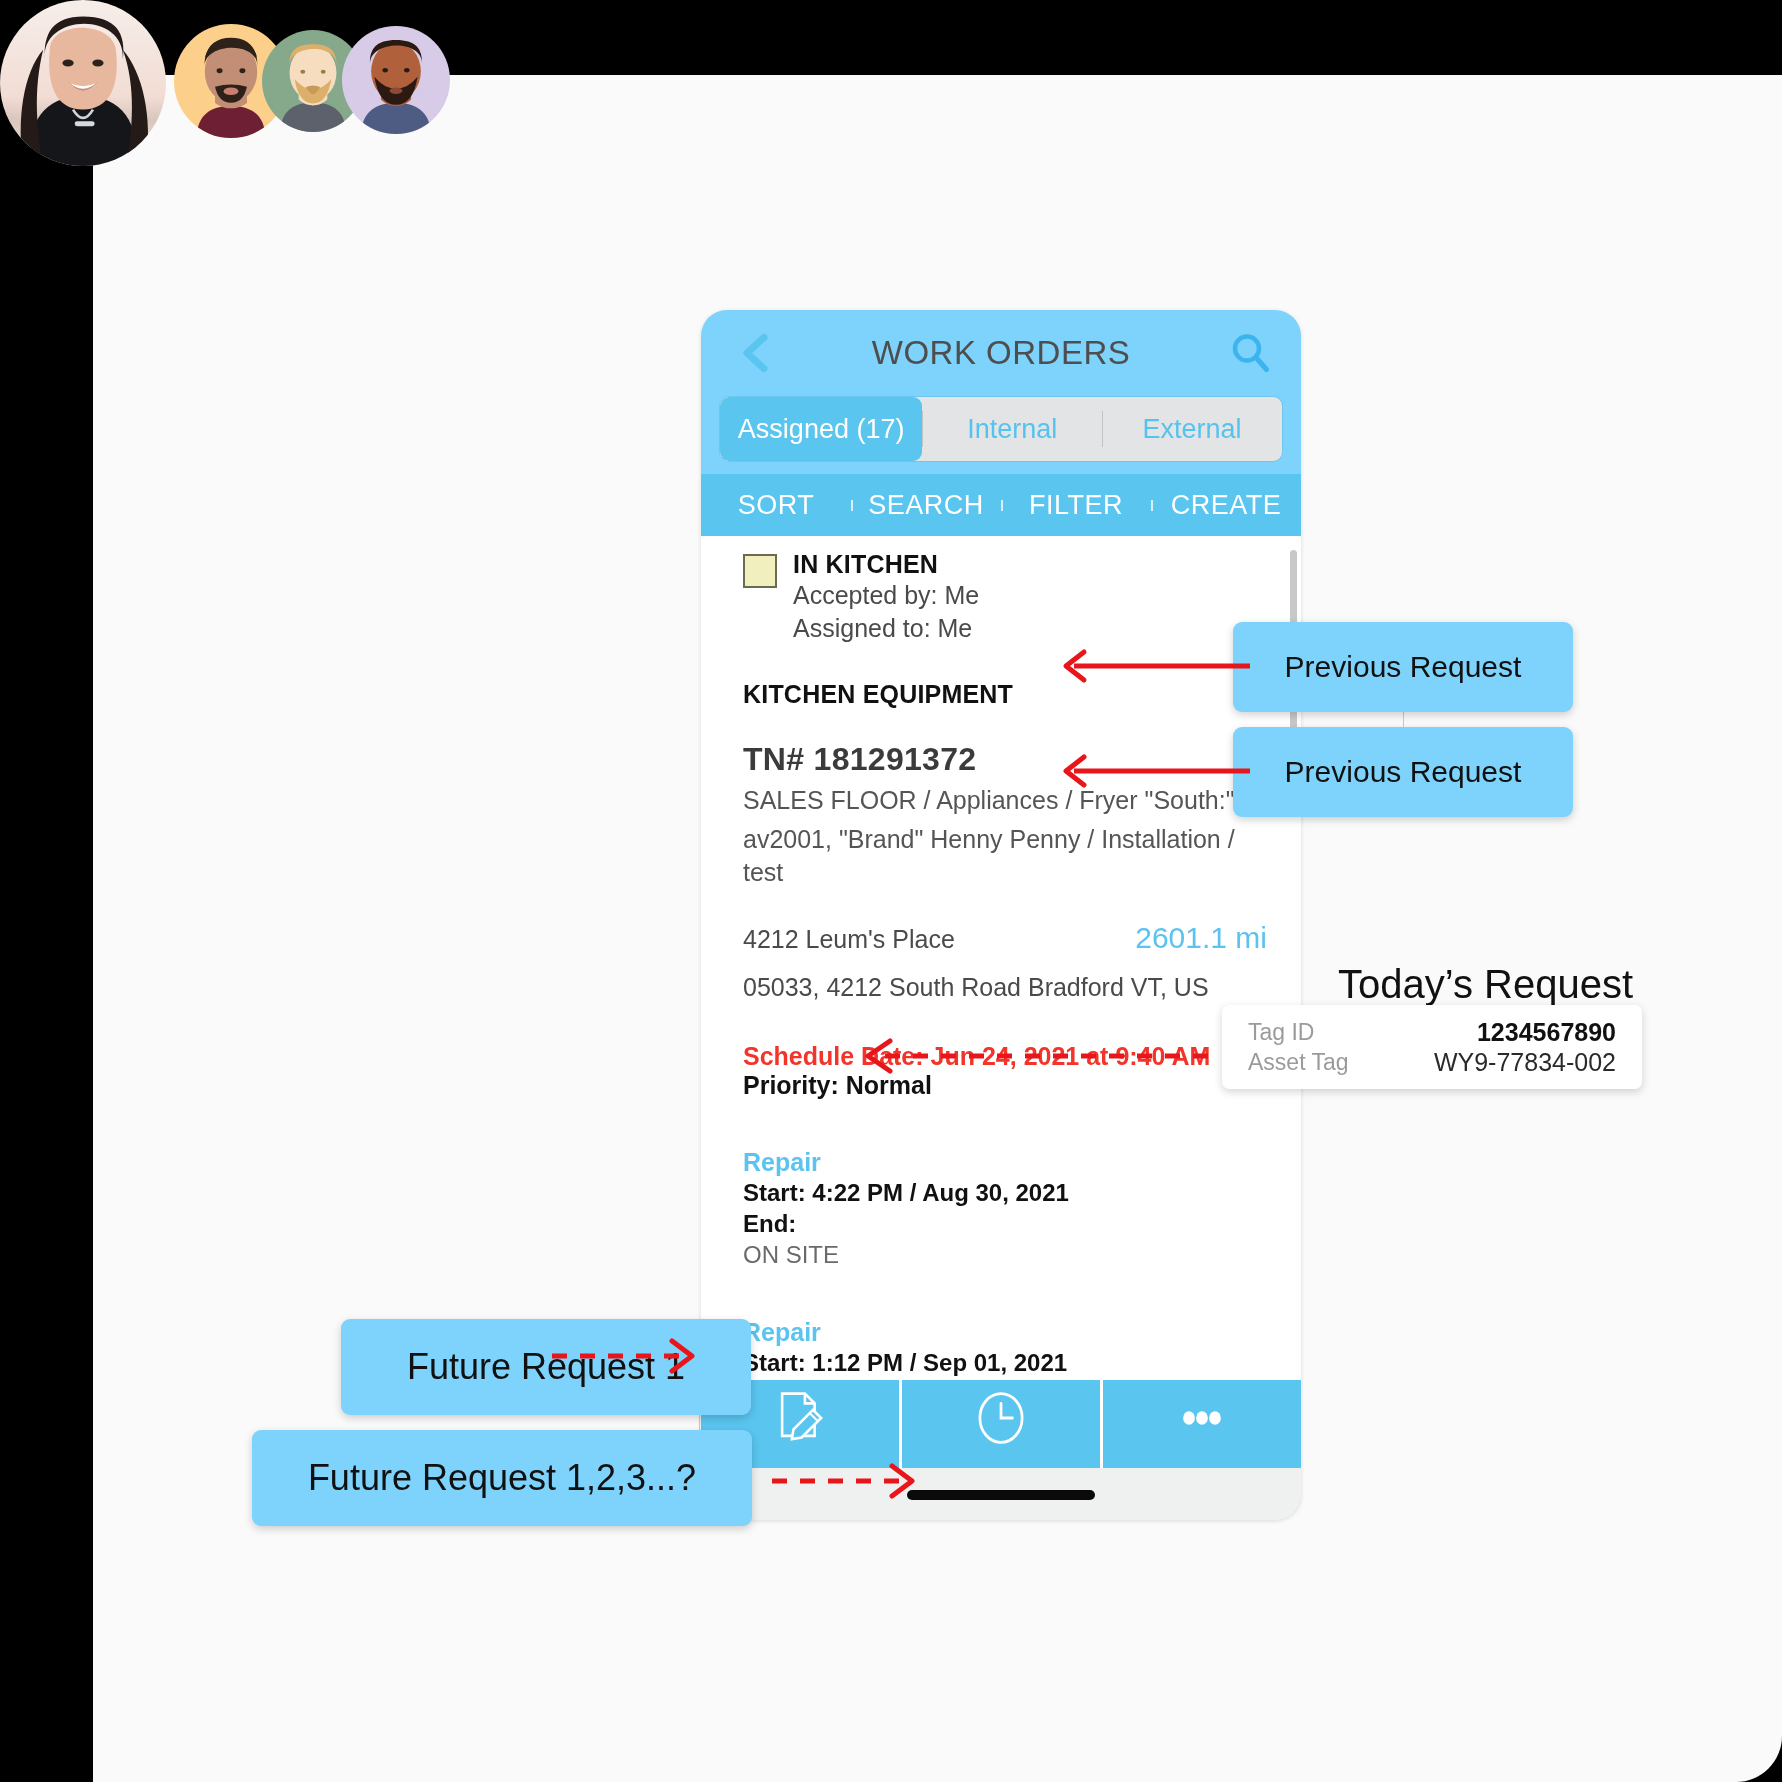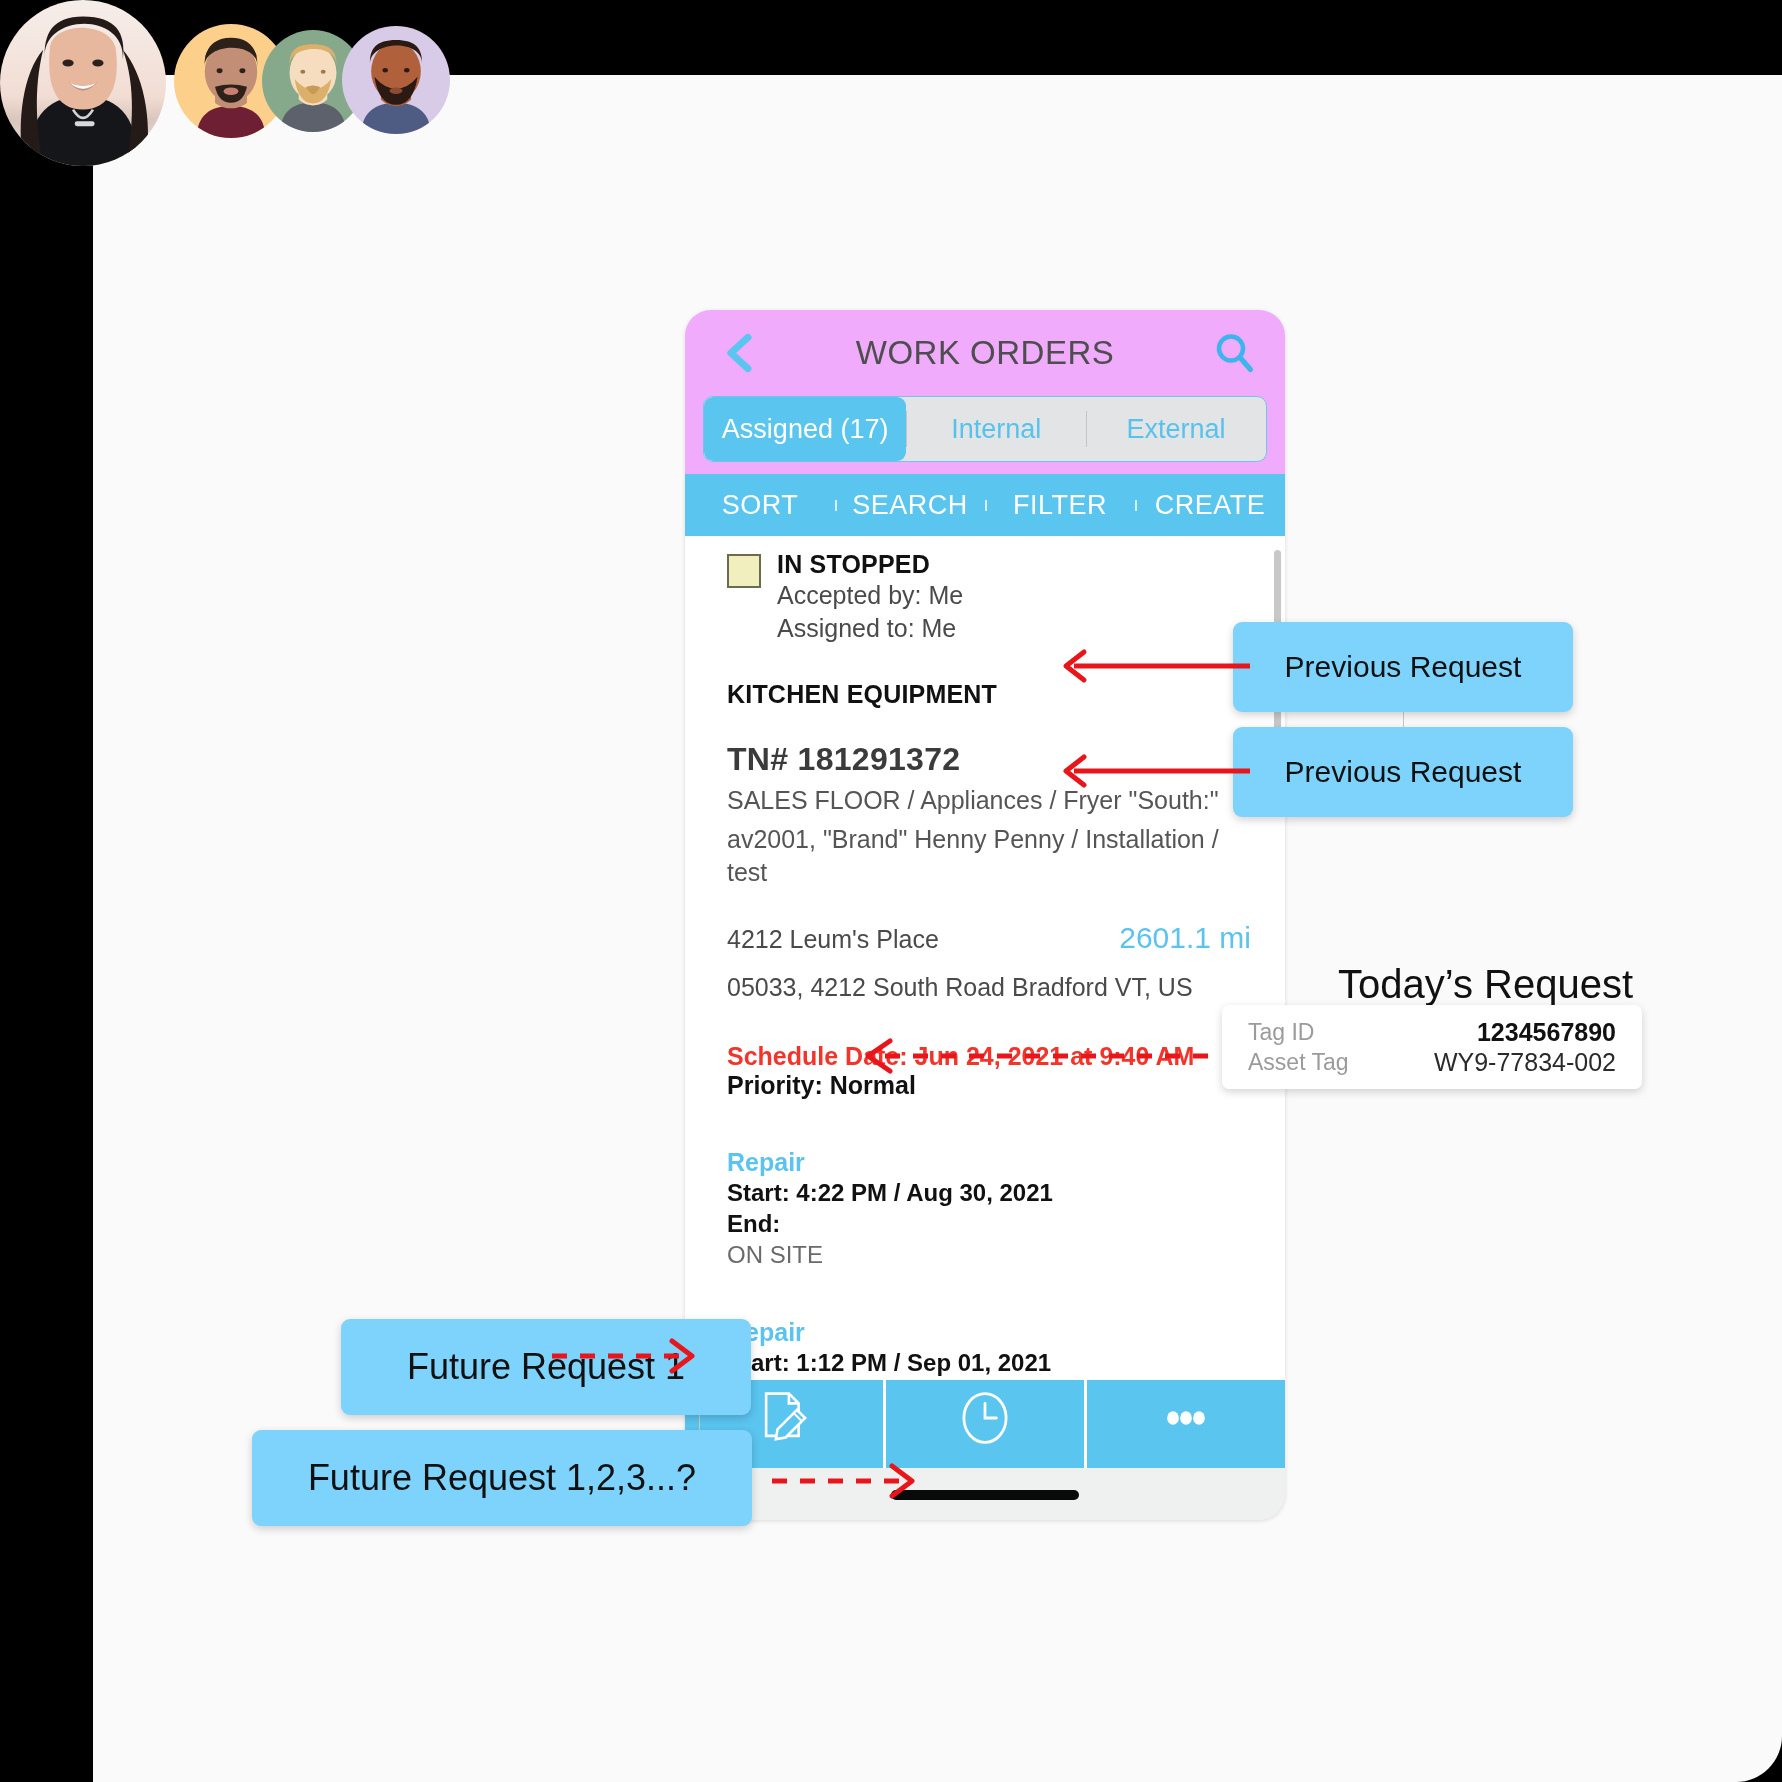--- a/index.html
+++ b/index.html
@@ -13,22 +13,22 @@
   
   #avatars{position:absolute;left:0;top:0;width:440px;height:160px;}
   .av{position:absolute;border-radius:50%;overflow:hidden;}
   .av svg{display:block;width:100%;height:100%;}
   #av0{left:0;top:0;width:166px;height:166px;}
   #av1{left:174px;top:24px;width:114px;height:114px;}
   #av2{left:262px;top:30px;width:102px;height:102px;}
   #av3{left:342px;top:26px;width:108px;height:108px;}
 
   
-  #phone{position:absolute;left:685px;top:310px;width:600px;height:1210px;
-         background:#f0abfc;border-radius:26px;
+  #phone{position:absolute;left:701px;top:310px;width:600px;height:1210px;
+         background:#7dd3fc;border-radius:26px;
          box-shadow:0 1px 4px rgba(0,0,0,.13);overflow:hidden;}
   #phone-inner{position:absolute;inset:0;display:flex;flex-direction:column;}
 
   
   #navbar{height:86px;display:flex;align-items:center;position:relative;flex:0 0 auto;}
   #back-chevron{position:absolute;left:36px;top:50%;transform:translateY(-50%);
                 width:34px;height:40px;}
   #nav-title{flex:1;text-align:center;font-size:33px;color:#4e4e4e;letter-spacing:.5px;}
   #search-icon{position:absolute;right:30px;top:50%;transform:translateY(-50%);
                width:42px;height:42px;}
@@ -223,21 +223,21 @@
       <div class="act">CREATE</div>
     </div>
 
     <div id="content">
       <div id="scrollbar"></div>
 
       <div class="cbody">
         <div class="row-status">
           <div id="status-check"></div>
           <div>
-            <div class="status-txt">IN STOPPED</div>
+            <div class="status-txt">IN KITCHEN</div>
             <div class="sub">Accepted by:  Me</div>
             <div class="sub">Assigned to:  Me</div>
           </div>
         </div>
 
         <div class="h-cat">KITCHEN EQUIPMENT</div>
         <div class="h-tn">TN#  181291372</div>
         <div class="path">SALES FLOOR / Appliances / Fryer "South:"</div>
         <div class="path">av2001, "Brand" Henny Penny / Installation / test</div>
 

